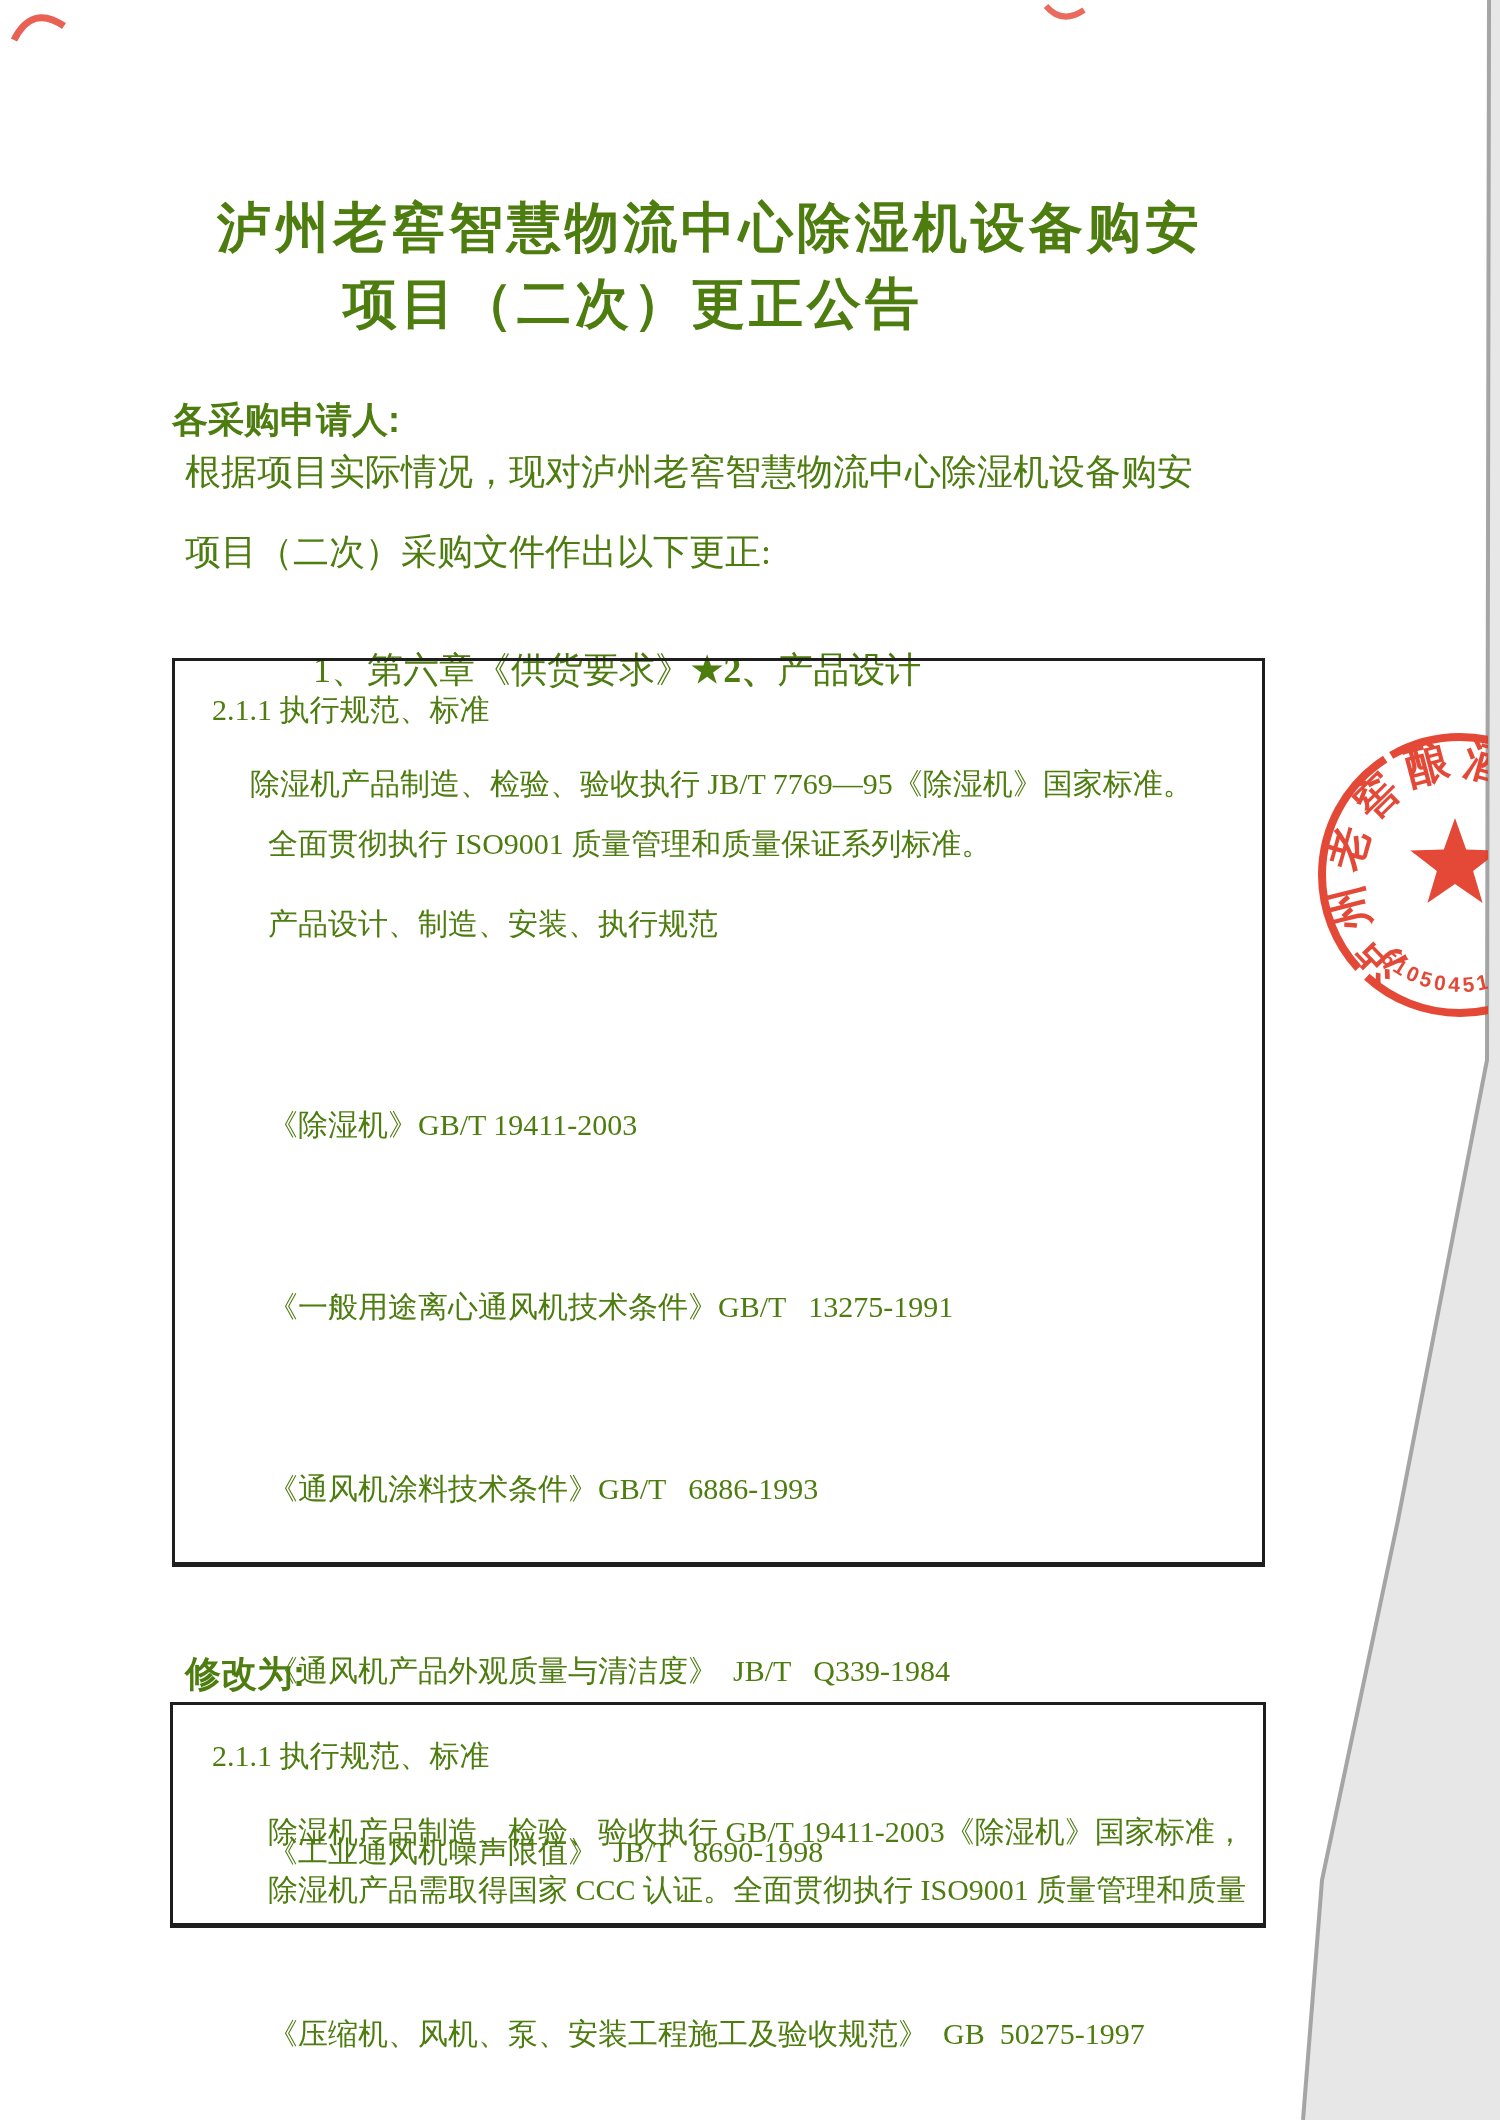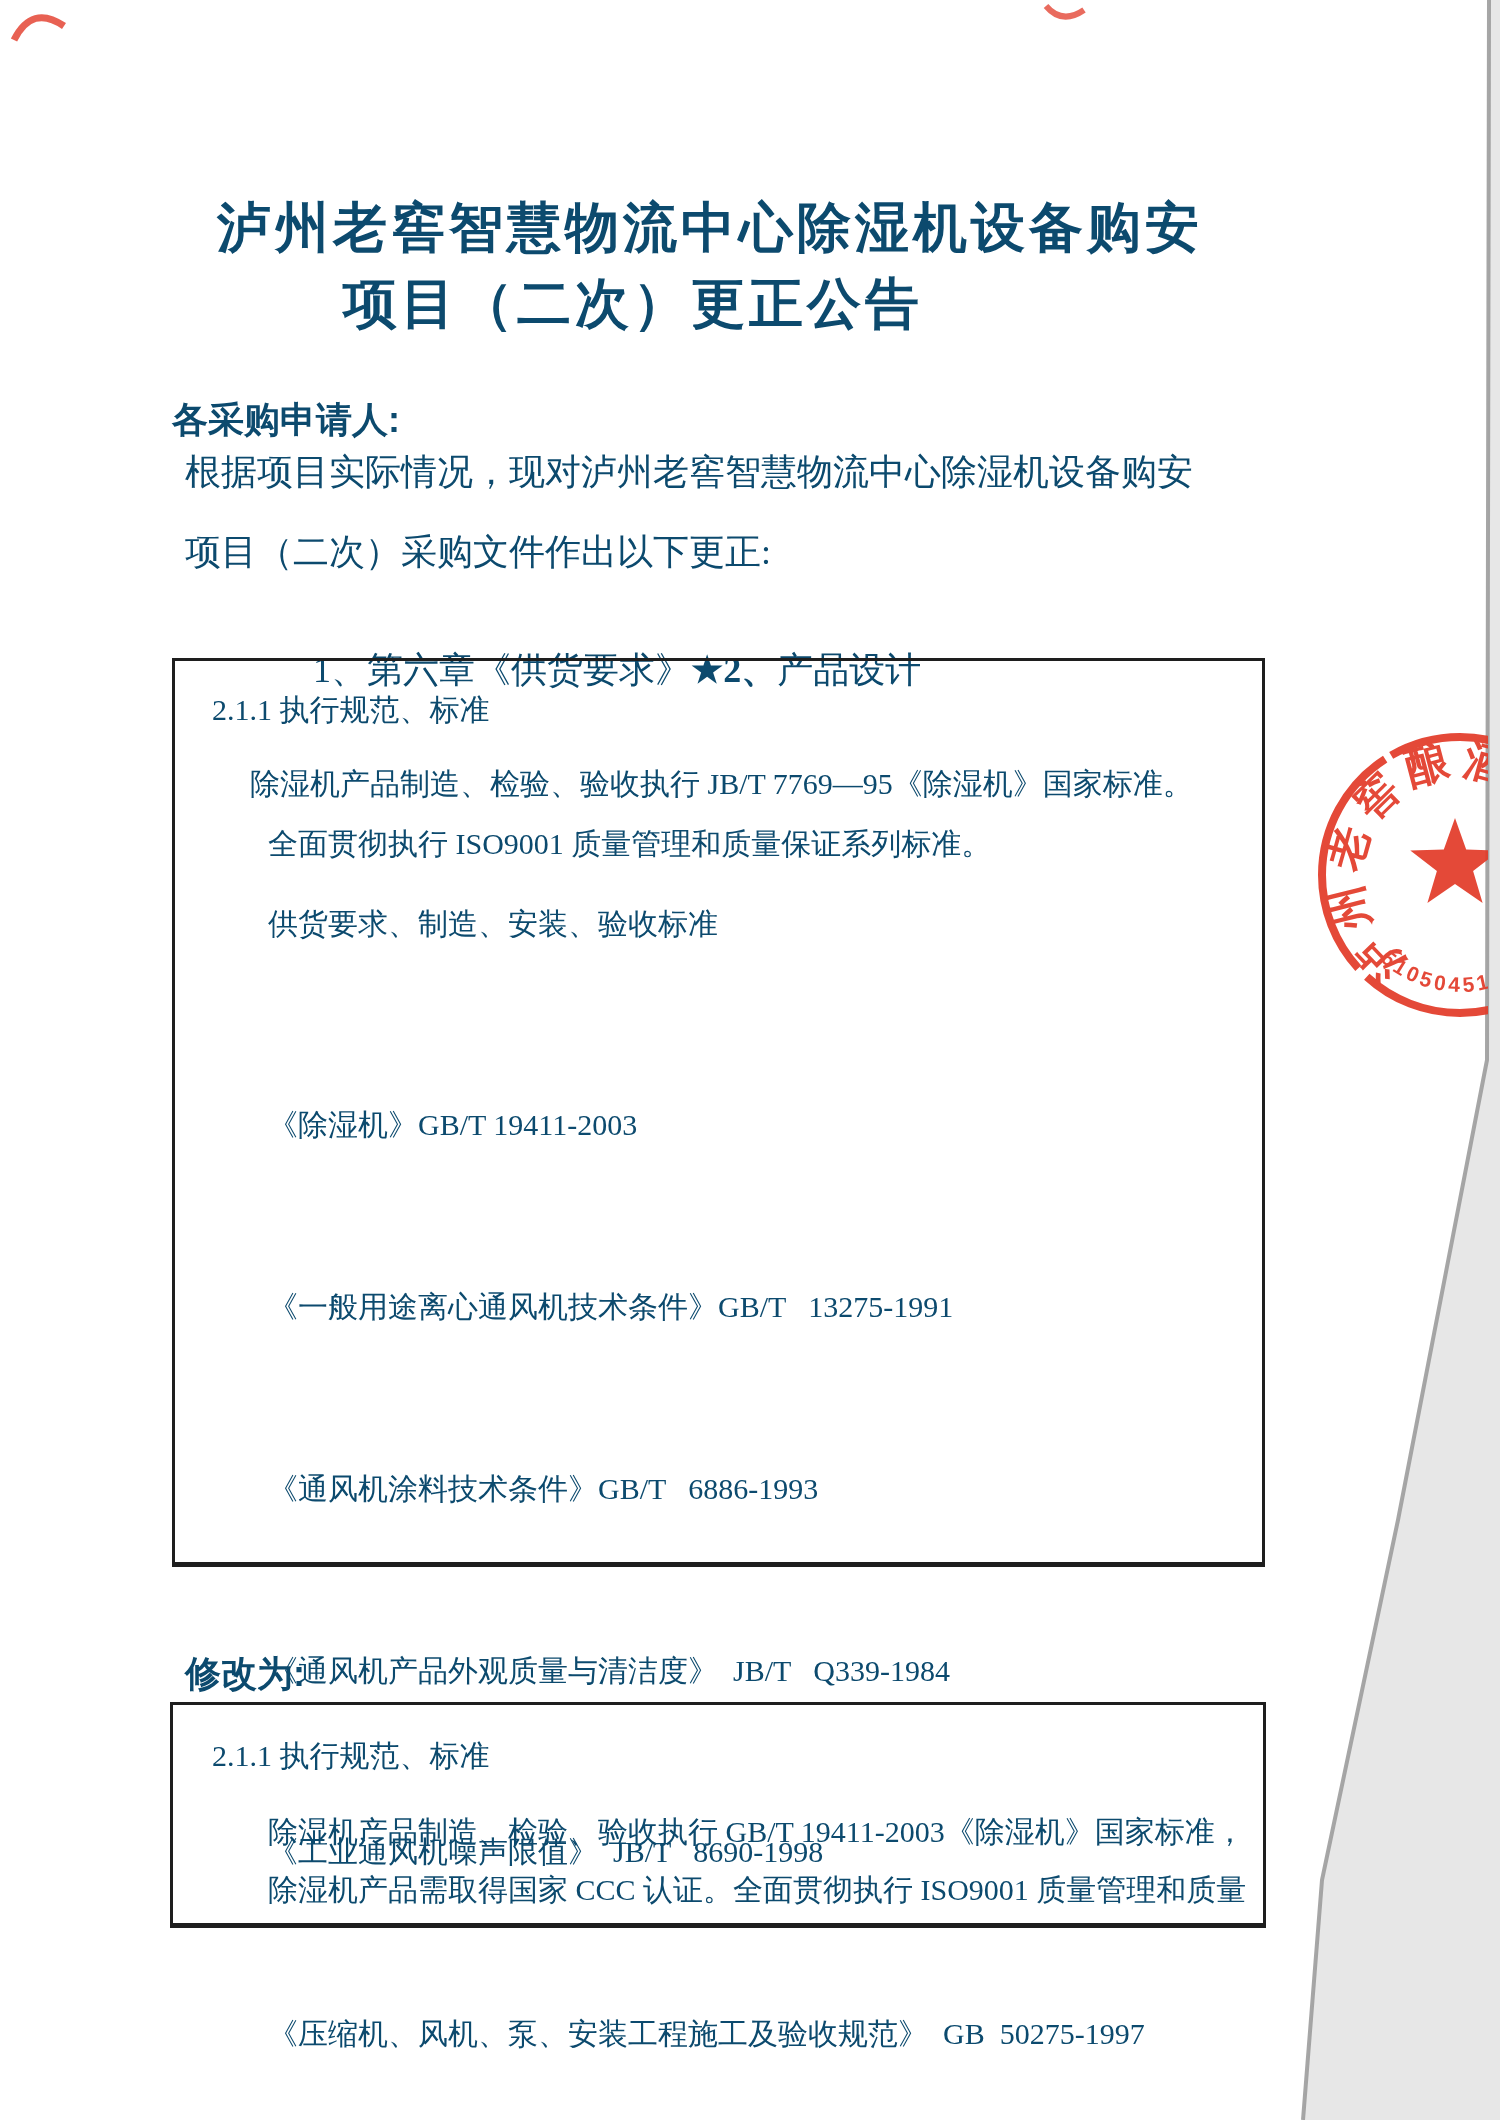--- a/index.html
+++ b/index.html
@@ -1,18 +1,18 @@
 <!DOCTYPE html>
 <html><head>
 <meta charset="utf-8">
 <style>
   html,body{margin:0;padding:0;background:#6f6f6f;}
   .page{
     position:relative;width:1500px;height:2120px;background:#ffffff;
-    overflow:hidden;color:#0c4a6e;
+    overflow:hidden;color:#4d7c0f;
     font-family:"Liberation Serif","DejaVu Serif",serif;
   }
   .abs{position:absolute;}
   .pre{white-space:pre;}
   .title-line{
     font-weight:bold;font-size:54px;letter-spacing:4px;white-space:pre;
     font-family:"Liberation Serif","DejaVu Serif",serif;
   }
   .hei{font-family:"Liberation Sans","DejaVu Sans",sans-serif;font-weight:bold;}
   .body36{font-size:36px;white-space:pre;}
@@ -53,21 +53,21 @@
 
   <div class="abs body36" style="left:277px;top:604px;">
     <span>1、第六章《供货要求》</span><span class="star-bold">★2、</span><span>产品设计</span>
   </div>
 
   <div class="box" style="left:172px;top:658px;width:1087px;height:901px;"></div>
 
   <div class="abs box-text" style="left:212px;top:690px;">2.1.1 执行规范、标准</div>
   <div class="abs box-text" style="left:250px;top:764px;">除湿机产品制造、检验、验收执行 JB/T 7769—95《除湿机》国家标准。</div>
   <div class="abs box-text" style="left:268px;top:824px;">全面贯彻执行 ISO9001 质量管理和质量保证系列标准。</div>
-  <div class="abs box-text" style="left:268px;top:904px;">供货要求、制造、安装、验收标准</div>
+  <div class="abs box-text" style="left:268px;top:904px;">产品设计、制造、安装、执行规范</div>
 
   <div class="abs std-list" style="left:268px;top:974px;">
     <div>《除湿机》GB/T 19411-2003</div>
     <div>《一般用途离心通风机技术条件》GB/T   13275-1991</div>
     <div>《通风机涂料技术条件》GB/T   6886-1993</div>
     <div>《通风机产品外观质量与清洁度》  JB/T   Q339-1984</div>
     <div>《工业通风机噪声限值》  JB/T   8690-1998</div>
     <div>《压缩机、风机、泵、安装工程施工及验收规范》  GB  50275-1997</div>
     
     

